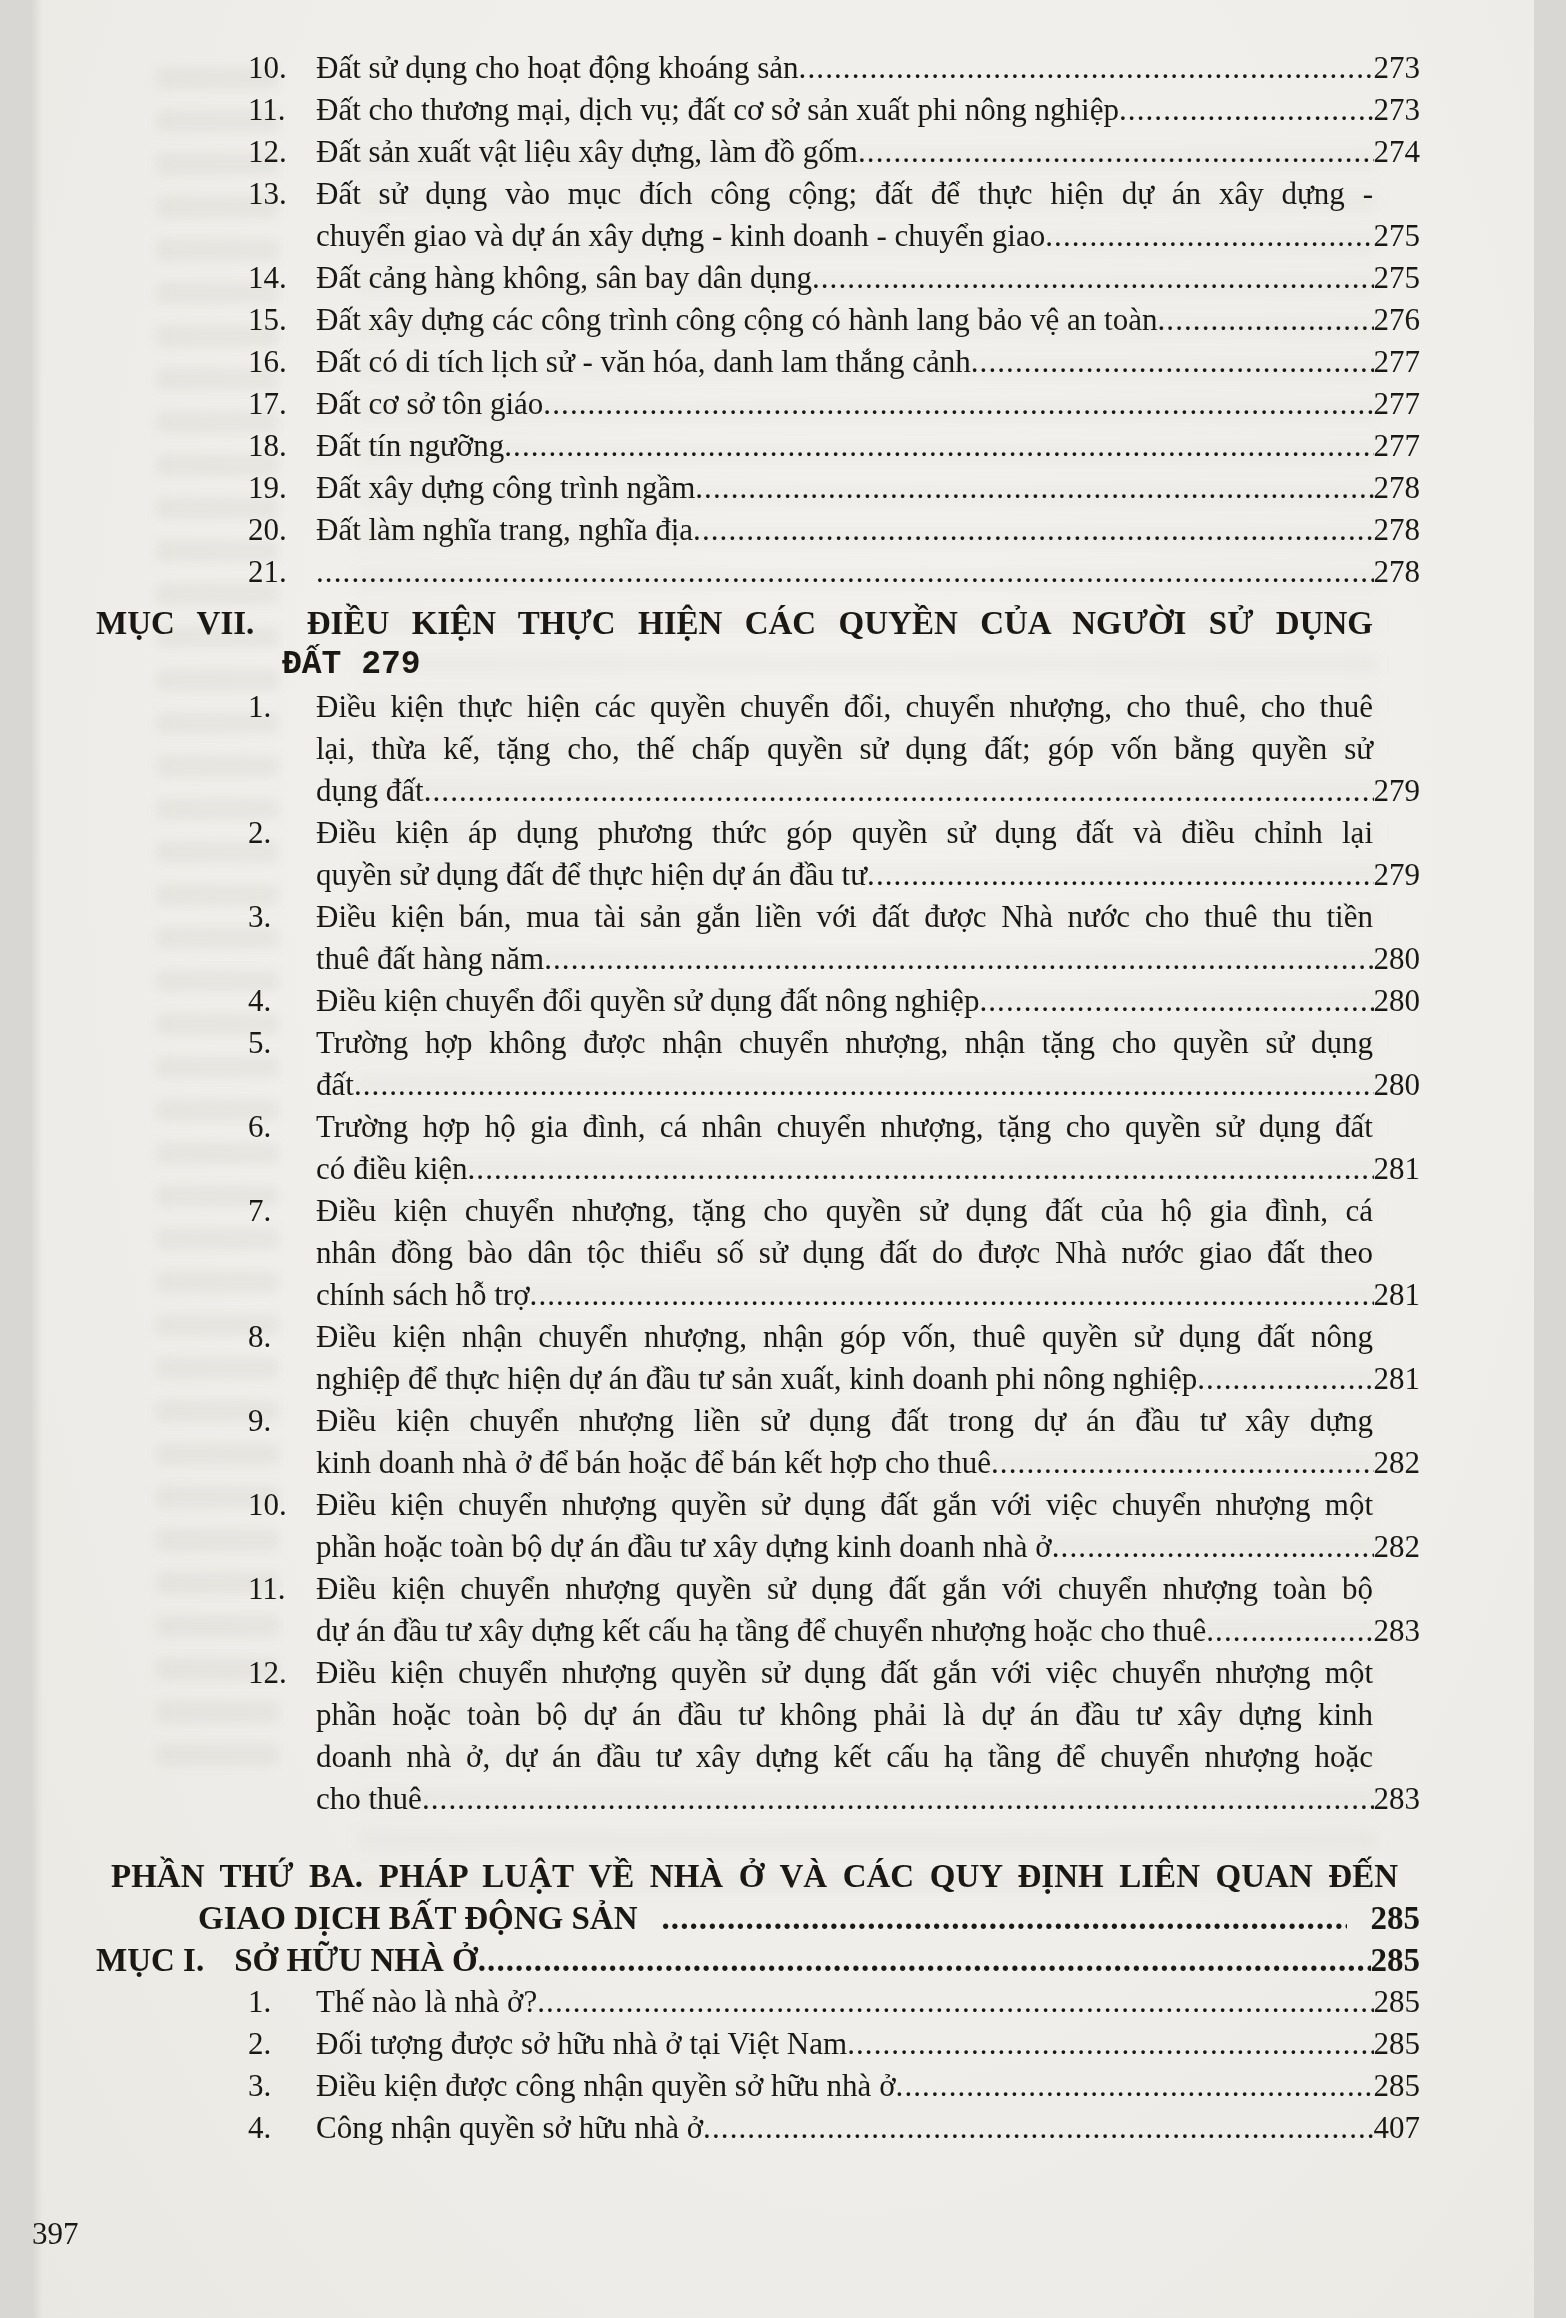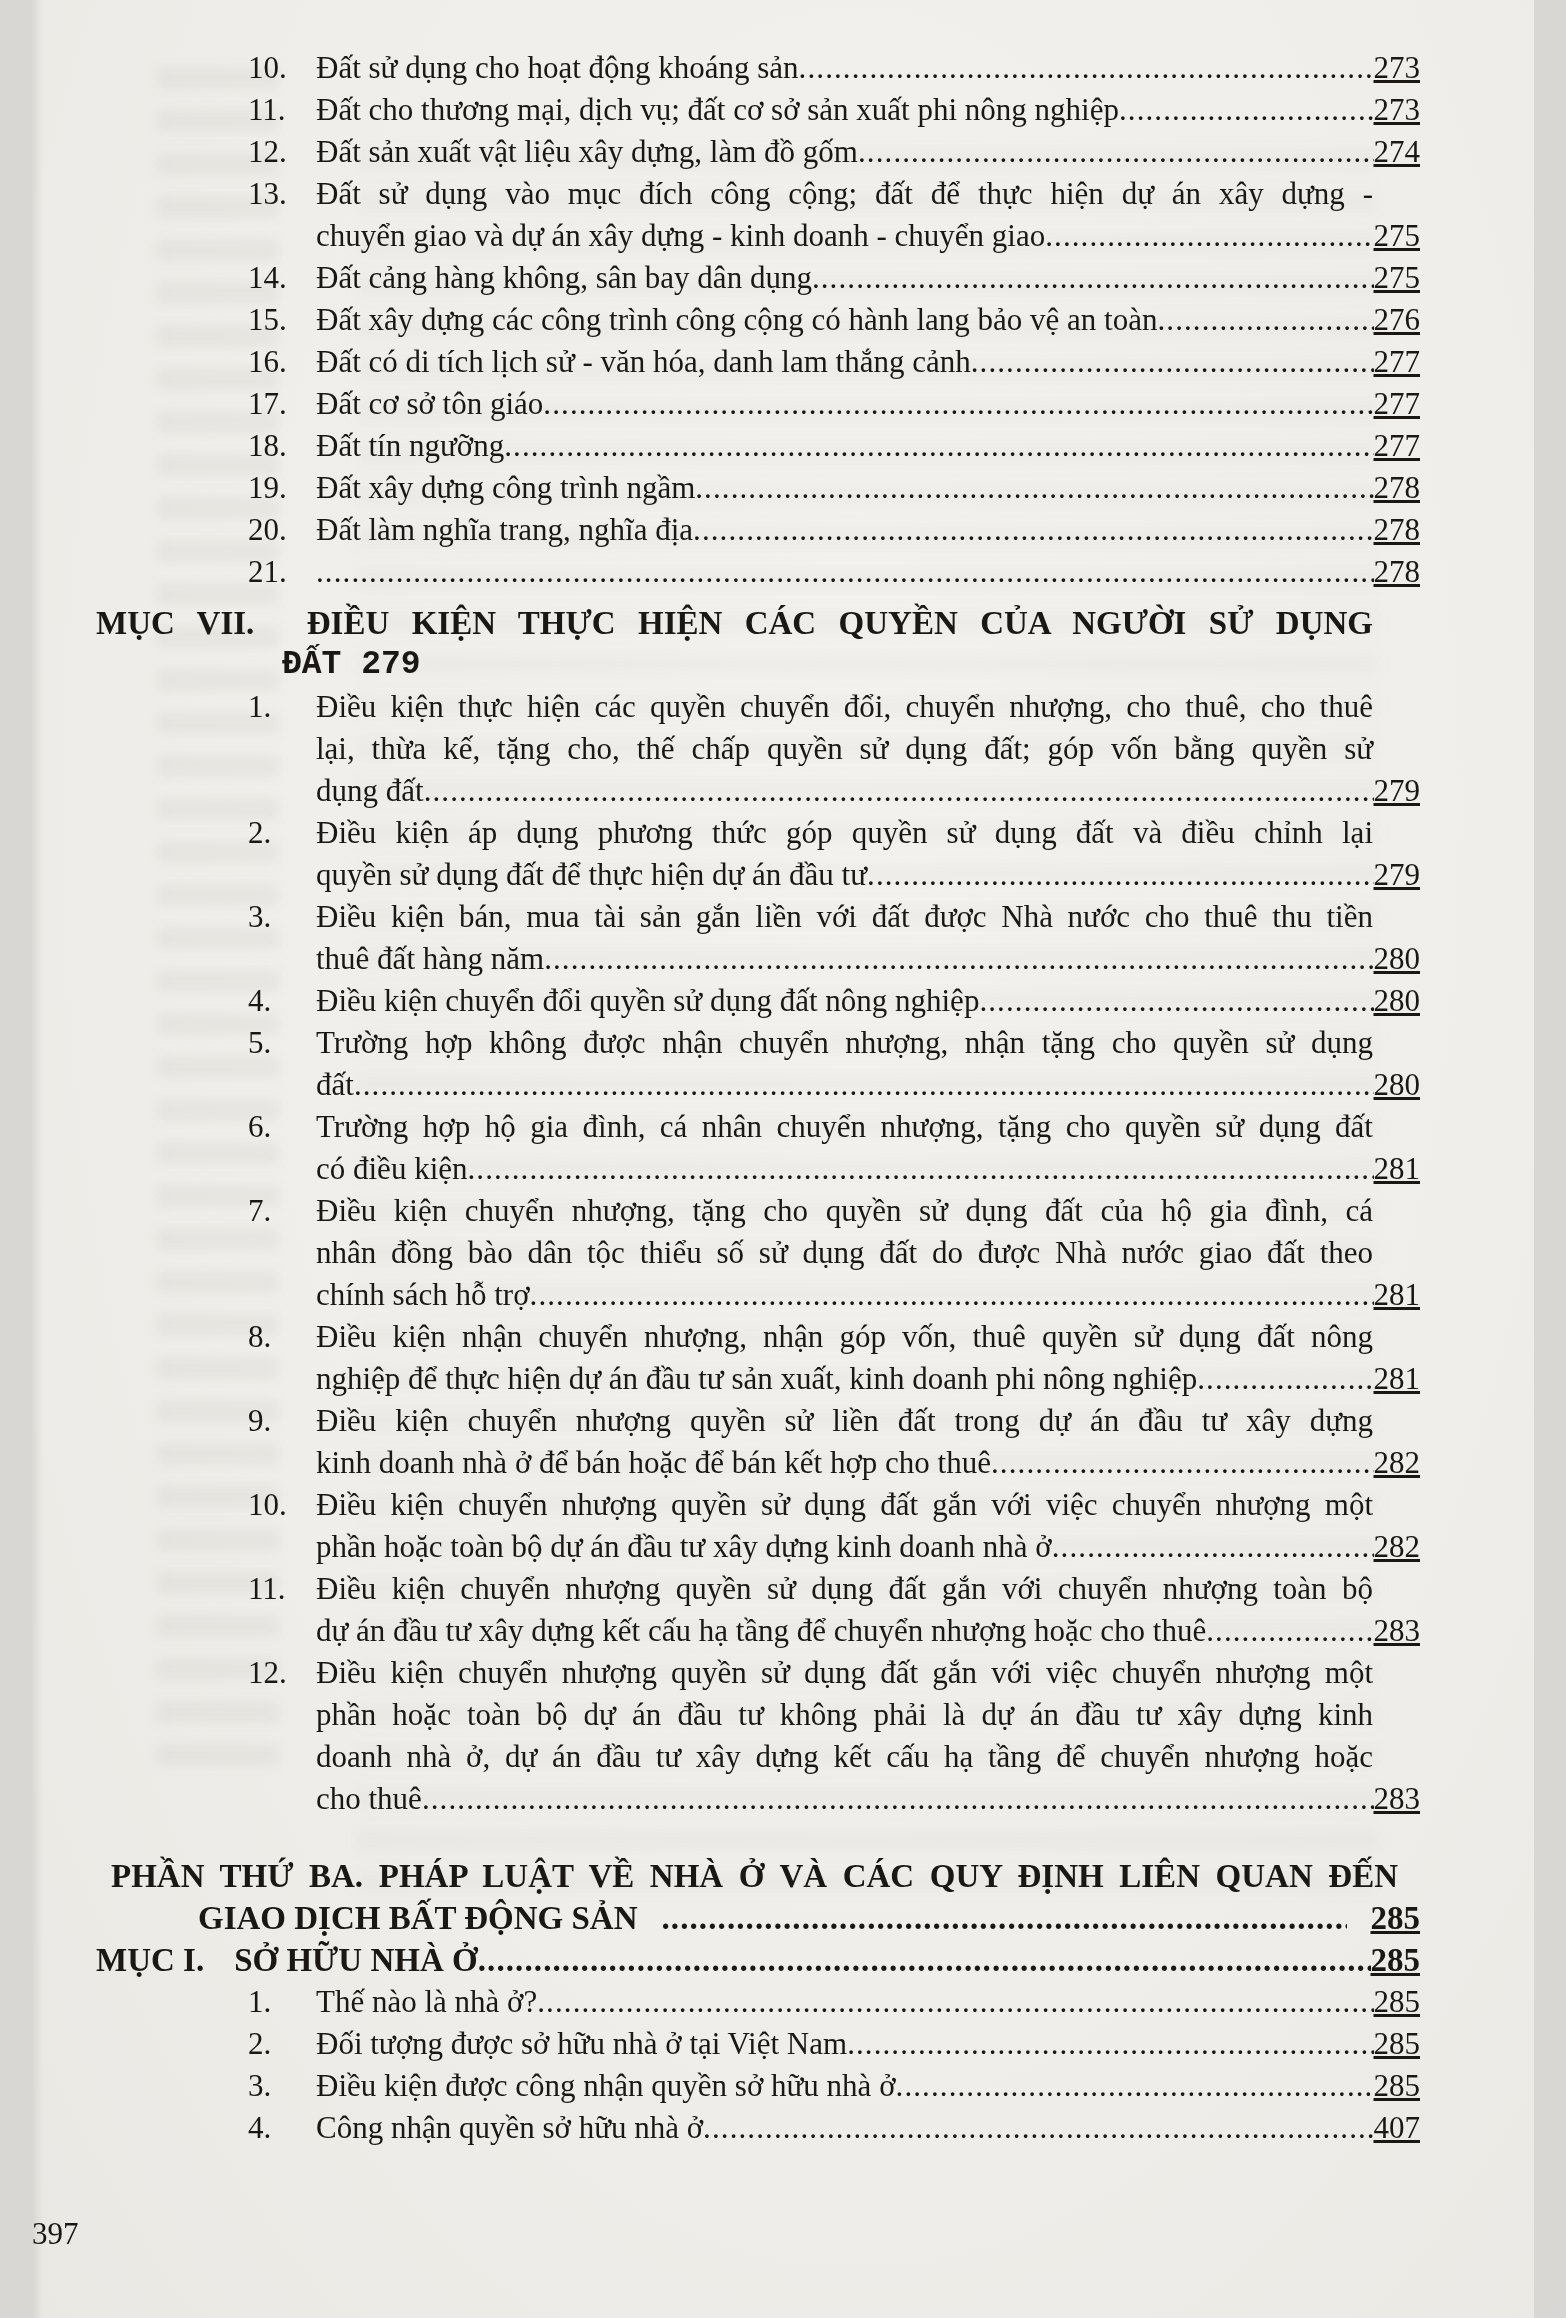--- a/index.html
+++ b/index.html
@@ -50,21 +50,21 @@
     padding-right:161px;
   }
   
   .row.dotrow{display:flex;align-items:baseline;}
   .row .txt{flex:0 1 auto;}
   .leader{flex:1 1 auto;overflow:hidden;white-space:nowrap;min-width:13.6px;}
   .leader::after{
     content:"...................................................................................................................................................................................................";
     letter-spacing:1.1px;
   }
-  .pagenum{flex:0 0 auto;text-decoration:underline;}
+  .pagenum{flex:0 0 auto;}
 
   .row.item .num{position:absolute;left:216px;top:0;}
   .row.cont{}
 
   .row.muc{padding-left:64px;font-weight:bold;font-size:33px;}
   .row.muc .num{position:static;margin-right:30px;flex:0 0 auto;}
   .row.muc2{padding-left:250px;font-weight:bold;font-size:33px;font-family:Liberation Mono, monospace;}
   .row.phan{padding-left:79px;font-weight:bold;font-size:33px;padding-right:136px;margin-top:35px;}
   .row.phan2{padding-left:166px;font-weight:bold;font-size:33px;gap:24px;}
   .row.muc.mt{margin-top:9px;}
@@ -199,21 +199,21 @@
         <span class="txt">chính sách hỗ trợ</span>
         <span class="leader"></span>
         <span class="pagenum">281</span>
       </div>
       <div class="row item j"><span class="num">8.</span><span class="txt">Điều kiện nhận chuyển nhượng, nhận góp vốn, thuê quyền sử dụng đất nông</span></div>
       <div class="row cont dotrow">
         <span class="txt">nghiệp để thực hiện dự án đầu tư sản xuất, kinh doanh phi nông nghiệp</span>
         <span class="leader"></span>
         <span class="pagenum">281</span>
       </div>
-      <div class="row item j"><span class="num">9.</span><span class="txt">Điều kiện chuyển nhượng quyền sử liền đất trong dự án đầu tư xây dựng</span></div>
+      <div class="row item j"><span class="num">9.</span><span class="txt">Điều kiện chuyển nhượng liền sử dụng đất trong dự án đầu tư xây dựng</span></div>
       <div class="row cont dotrow">
         <span class="txt">kinh doanh nhà ở để bán hoặc để bán kết hợp cho thuê</span>
         <span class="leader"></span>
         <span class="pagenum">282</span>
       </div>
       <div class="row item j"><span class="num">10.</span><span class="txt">Điều kiện chuyển nhượng quyền sử dụng đất gắn với việc chuyển nhượng một</span></div>
       <div class="row cont dotrow">
         <span class="txt">phần hoặc toàn bộ dự án đầu tư xây dựng kinh doanh nhà ở</span>
         <span class="leader"></span>
         <span class="pagenum">282</span>

